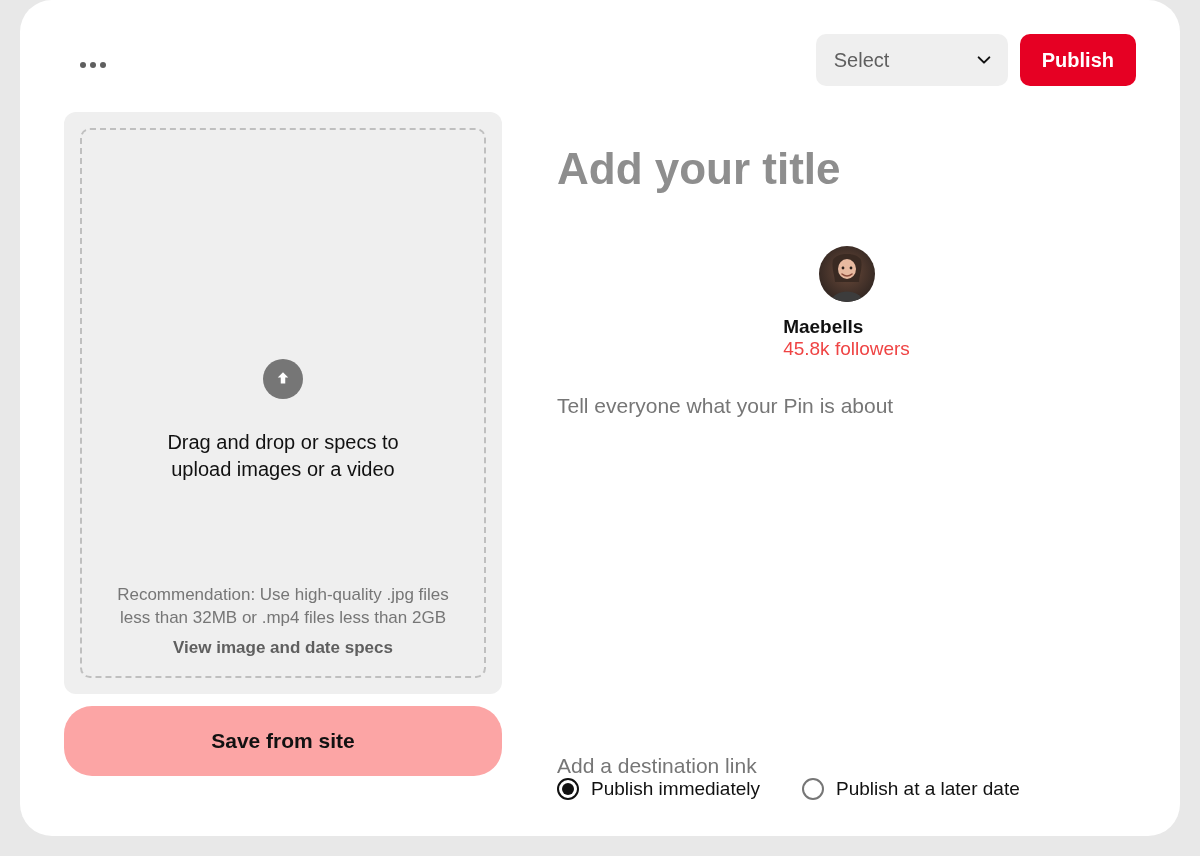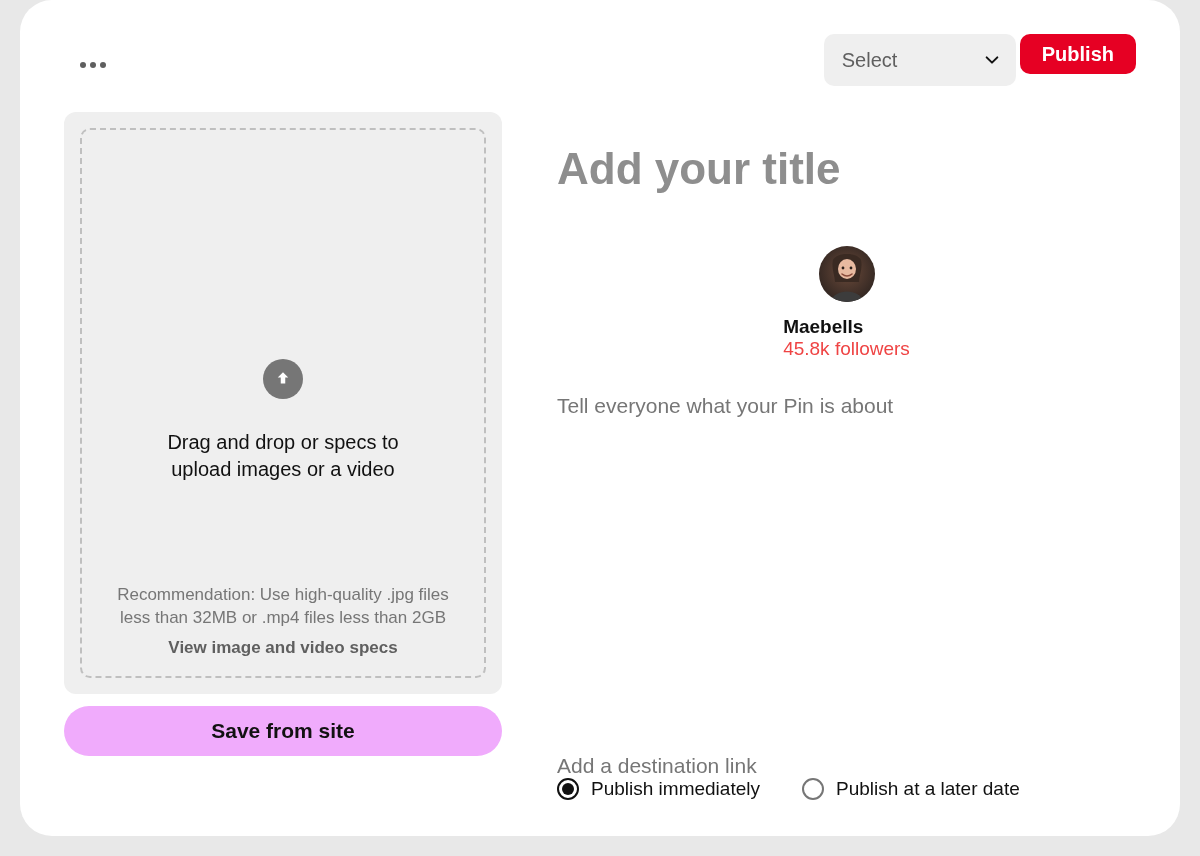--- a/index.html
+++ b/index.html
@@ -34,21 +34,21 @@
   }
   .dots span {
     width: 6px; height: 6px; background: #5f5f5f; border-radius: 50%;
   }
   
   .top-controls {
     position: absolute;
     top: 34px;
     right: 44px;
     display: flex;
-    gap: 4px;
+    gap: 12px;
   }
   .select-btn {
     background: #efefef;
     border: none;
     border-radius: 10px;
     height: 52px;
     min-width: 192px;
     padding: 0 16px 0 18px;
     font-size: 20px;
     color: #5f5f5f;
@@ -58,21 +58,21 @@
     cursor: pointer;
   }
   .select-btn .chev {
     display: inline-flex;
   }
   .publish-btn {
     background: #e60023;
     color: #fff;
     border: none;
     border-radius: 10px;
-    height: 40px;
+    height: 52px;
     padding: 0 22px;
     font-size: 20px;
     font-weight: 700;
     cursor: pointer;
   }
   
   .cols {
     display: flex;
     gap: 55px;
     padding-top: 78px;
@@ -122,24 +122,24 @@
   }
   .rec-text {
     font-size: 17px; color: #767676; line-height: 1.35; margin-bottom: 8px;
   }
   .specs-link {
     font-size: 17px; color: #5f5f5f; font-weight: 700; cursor: pointer;
   }
 
   .save-from-site {
     margin-top: 12px;
-    background: #f0abfc;
+    background: #fca5a5;
     border: none;
     border-radius: 28px;
-    height: 50px;
+    height: 70px;
     font-size: 21px;
     font-weight: 700;
     color: #111;
     cursor: pointer;
     width: 100%;
   }
 
   
   .title-input {
     border: none;
@@ -232,21 +232,21 @@
           <div class="upload-mid">
             <div class="up-icon">
               <svg width="18" height="18" viewBox="0 0 24 24" fill="#fff">
                   <path d="M12 3l7 7h-4v8h-6v-8H5l7-7z"></path>
                 </svg>
             </div>
             <div class="upload-text">Drag and drop or specs to upload images or a video</div>
           </div>
           <div class="upload-foot">
             <div class="rec-text">Recommendation: Use high-quality .jpg files less than 32MB or .mp4 files less than 2GB</div>
-            <div class="specs-link">View image and video specs</div>
+            <div class="specs-link">View image and date specs</div>
           </div>
         </div>
       </div>
       <button class="save-from-site">Save from site</button>
     </div>
 
     <div class="right-col">
       <input class="title-input" type="text" placeholder="Add your title" style="">
 
       <div class="user-row">

